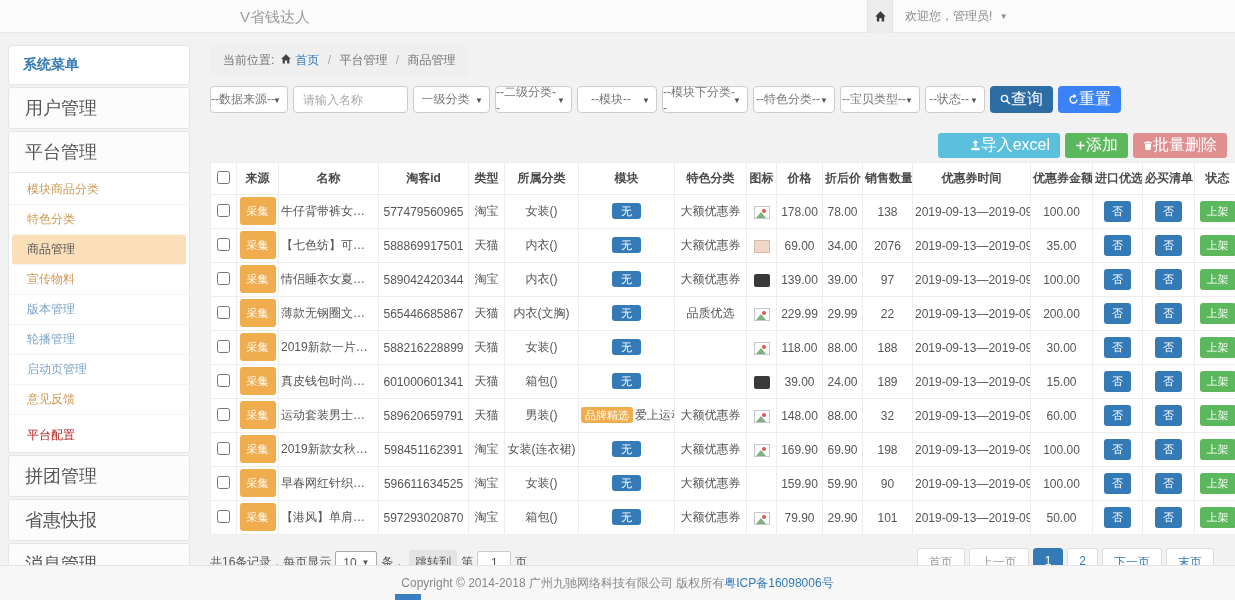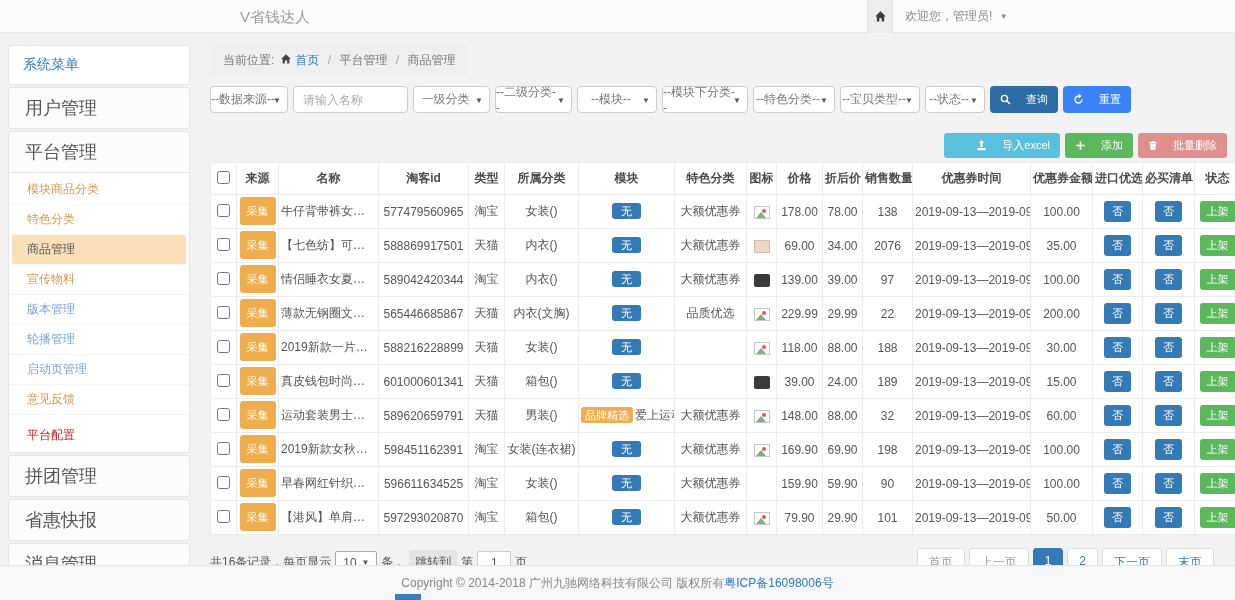--- a/index.html
+++ b/index.html
@@ -13,21 +13,21 @@
   
   .topbar { position:absolute; top:0; left:0; right:0; height:33px; background:#fbfbfb; border-bottom:1px solid #e7e7e7; }
   .app-title { position:absolute; left:240px; top:0; line-height:33px; font-size:15px; color:#9b9b9b; }
   .home-box { position:absolute; right:342px; top:0; width:26px; height:33px; background:#ededed; border-left:1px solid #e2e2e2; border-right:1px solid #e2e2e2; display:flex; align-items:center; justify-content:center; cursor:pointer; }
   .welcome { position:absolute; left:905px; top:0; line-height:33px; color:#8a8a8a; cursor:pointer; }
   .welcome .caret-down { font-size:8px; color:#8a8a8a; margin-left:4px; vertical-align:1px; }
 
   
   .sidebar { position:absolute; left:8px; top:45px; width:182px; }
   .panel { background:#fff; border:1px solid #e5e5e5; border-radius:3px; margin-bottom:2px; }
-  .menu-title { padding:10px 14px; color:#337ab7; font-weight:normal; font-size:14px; }
+  .menu-title { padding:10px 14px; color:#337ab7; font-weight:bold; font-size:14px; }
   .top-item { padding:8px 16px; font-size:18px; color:#555; background:#fcfcfc; cursor:pointer; }
   .submenu { list-style:none; background:#fff; border:1px solid #e5e5e5; border-top:none; border-radius:0 0 3px 3px; margin-bottom:2px; padding:2px 0; }
   .submenu li { padding:6px 18px; border-bottom:1px solid #f4f4f4; cursor:pointer; }
   .submenu li:last-child { border-bottom:none; }
   .submenu li.active { background:#fbdfb8; border-radius:3px; margin:0 3px; padding-left:15px; color:#555; }
   .tone-warm { color:#cf9a56; } .tone-cool { color:#7ba3c6; } .tone-bright { color:#b91c1c;margin-top:6px; }
   .group-head { border-radius:3px 3px 0 0; margin-bottom:0; }
 
   
   .main { position:absolute; left:210px; top:45px; width:1017px; }
@@ -36,21 +36,21 @@
   .breadcrumb .bc-sep { color:#aaa; margin:0 5px; }
   .breadcrumb svg { vertical-align:-1px; margin:0 3px 0 6px; }
 
   .filters { display:flex; align-items:center; gap:5px; margin-top:10px; }
   .frow { display:flex; gap:5px; }
   .fctrl { height:27px; border:1px solid #ccc; border-radius:4px; background:#fff; font-size:12px; }
   .fselect { position:relative; display:flex; align-items:center; justify-content:center; color:#777; cursor:pointer; padding-right:12px; }
   .fcaret { position:absolute; right:6px; top:9px; font-size:8px; color:#555; }
   .finput { padding:0 9px; color:#555; }
   .finput::placeholder { color:#aaa; }
-  .btn { display:inline-flex; align-items:center; gap:15px; border:none; border-radius:4px; color:#fff; font-size:11px; height:27px; padding:0 10px; cursor:pointer; font-family:inherit; }
+  .btn { display:inline-flex; align-items:center; gap:0; border:none; border-radius:4px; color:#fff; font-size:16px; height:27px; padding:0 10px; cursor:pointer; font-family:inherit; }
   .btn-search { background:#2e6da4; }
   .btn-reset { background:#3b82f6; }
 
   .toolbar { display:flex; justify-content:flex-end; gap:5px; margin-top:20px; }
   .toolbar .btn { height:25px; border-radius:3px; }
   .btn-import { background:#5bc0de;padding-left:32px; }
   .btn-add { background:#5cb85c; }
   .btn-batch-del { background:#e08f8f; }
 
   table.grid { width:1004px; margin-top:4px; border-collapse:collapse; table-layout:fixed; background:#fff; }

